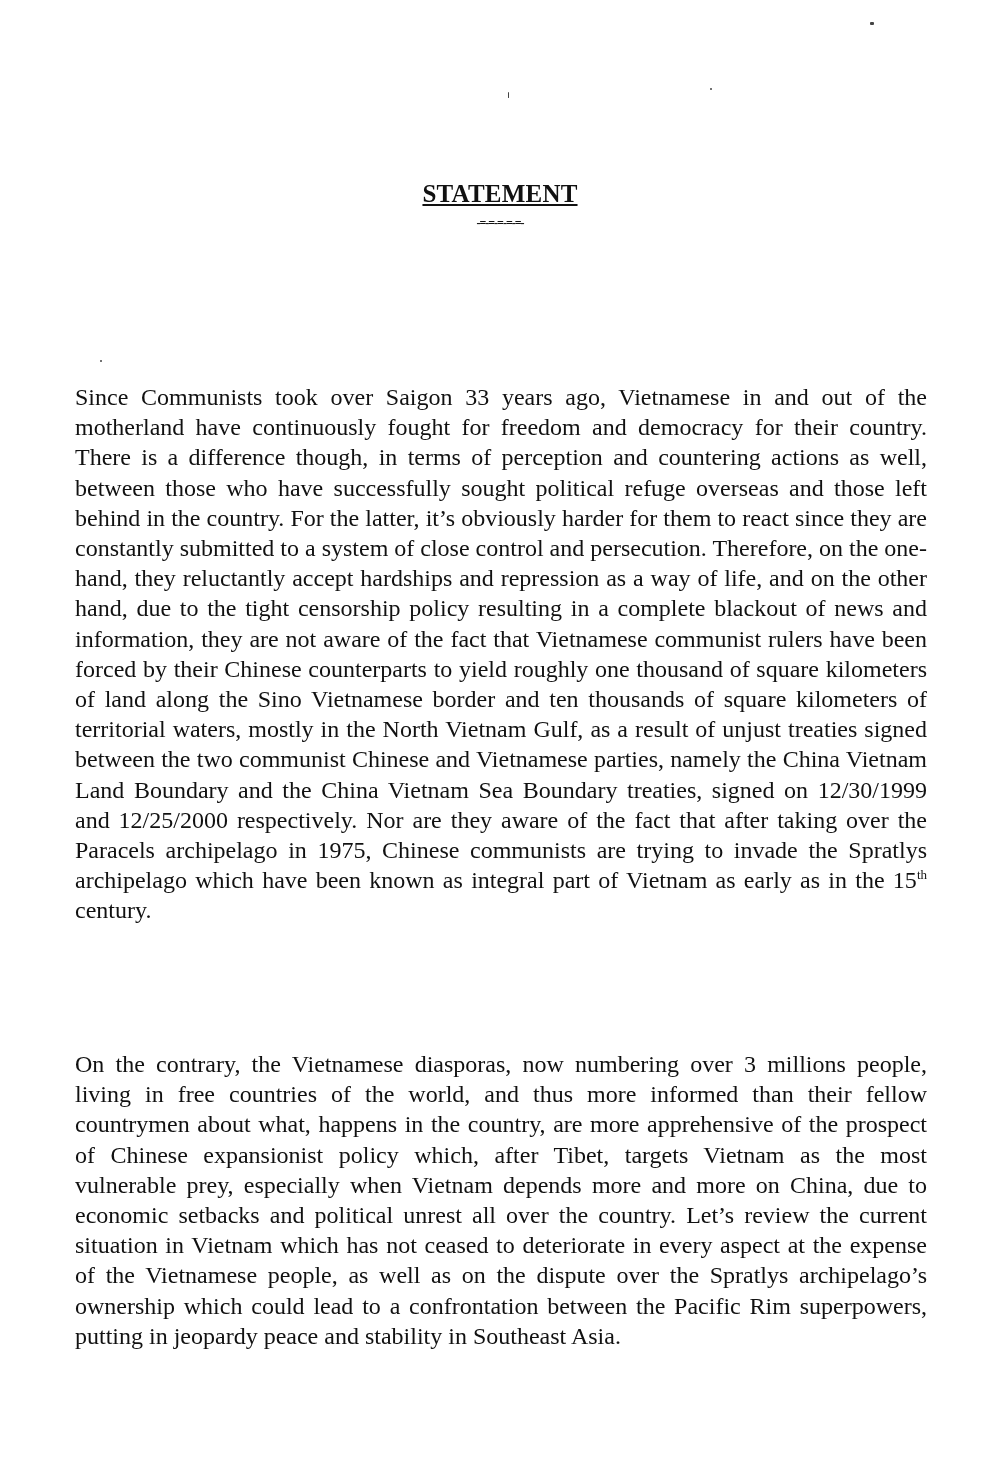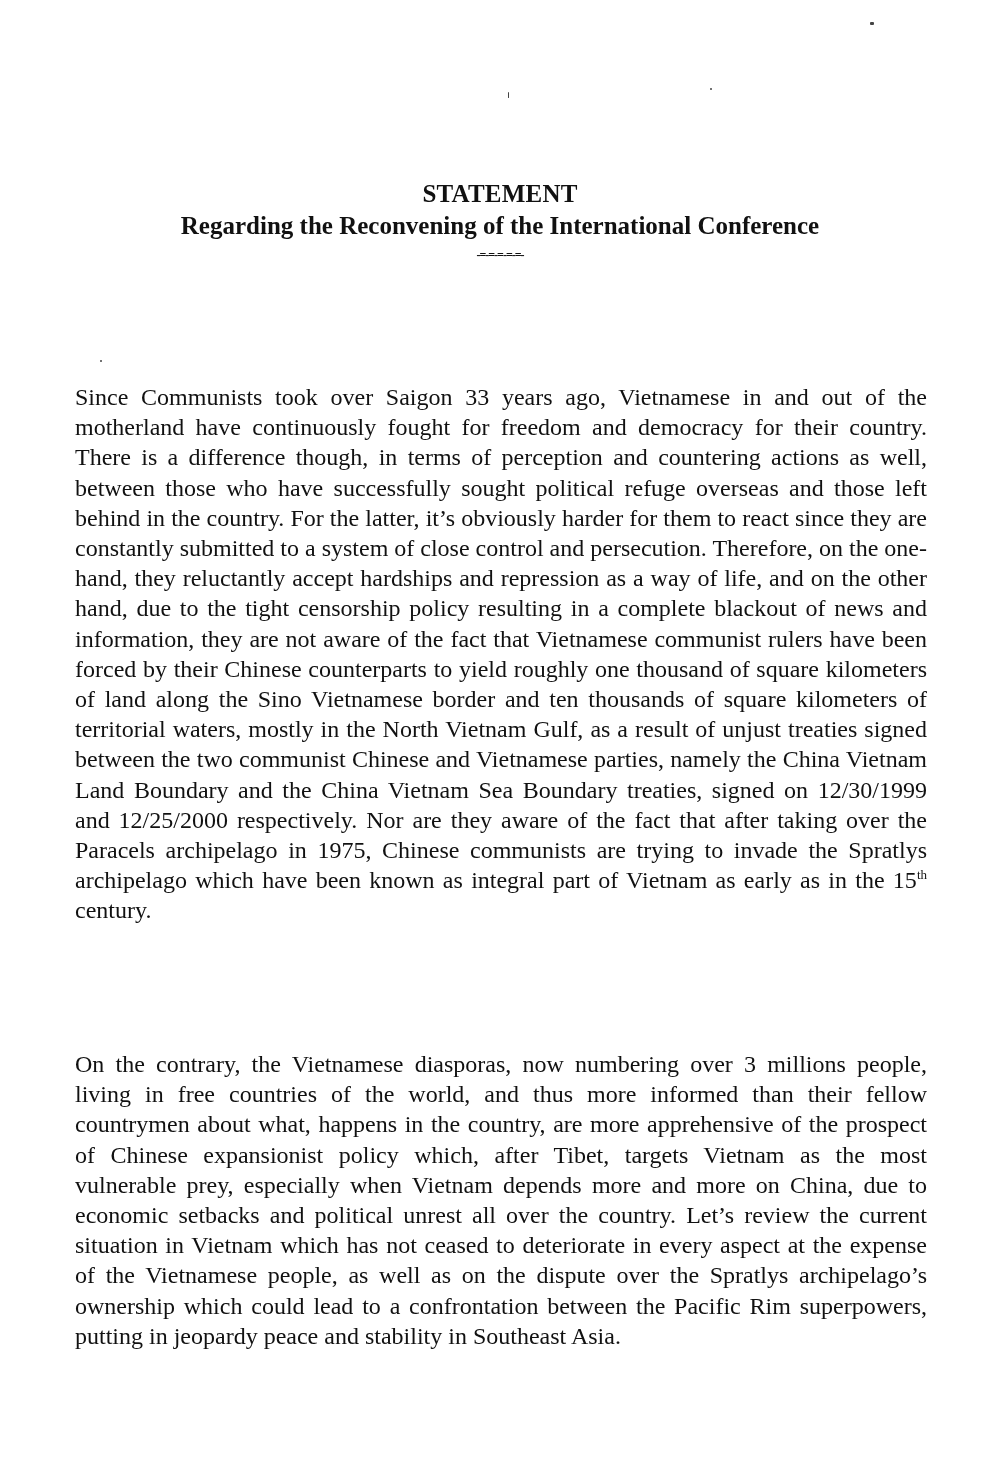--- a/index.html
+++ b/index.html
@@ -2,21 +2,21 @@
 <html><head>
 <meta charset="utf-8">
 <style>
   html, body { margin: 0; padding: 0; }
   body {
     width: 1000px; height: 1481px; background: #ffffff; position: relative; overflow: hidden;
     font-family: "Liberation Serif", "DejaVu Serif", serif; color: #111;
   }
   .page { position: absolute; left: 0; top: 0; width: 1000px; height: 1481px; }
   .header { position: absolute; top: 178px; left: 0; width: 1000px; text-align: center; font-weight: bold; }
-  .header .title { font-size: 25px; line-height: 32px; letter-spacing: 0.2px; }
+  .header .title { font-size: 25px; line-height: 32px; letter-spacing: 0.2px; text-decoration: underline; }
   .header .subtitle { font-size: 25px; line-height: 32px; }
   .header .subtitle2 { font-size: 25px; line-height: 30px; }
   .divider { font-size: 12px; line-height: 14px; margin-top: 6px; letter-spacing: -1px; font-weight: bold; }
   .body-text {
     position: absolute; left: 75px; width: 852px; font-size: 24px; line-height: 30.2px; text-align: justify;
   }
   .p1 { top: 382px; }
   .p2 { top: 1049px; }
   .body-text p { margin: 0; text-align-last: left; }
   sup { font-size: 13px; line-height: 0; }
@@ -27,21 +27,20 @@
 
 <div class="page">
 
   <div class="speck" style="left:508px;top:92px;width:1px;height:6px;"></div>
   <div class="speck" style="left:710px;top:88px;"></div>
   <div class="speck" style="left:870px;top:22px;width:4px;height:3px;"></div>
   <div class="speck" style="left:100px;top:360px;"></div>
 
   <div class="header">
     <div class="title">STATEMENT</div>
-    <div class="subtitle">Regarding the Reconvening of the International Conference</div>
     <div class="divider">-=-=-=-=-=-</div>
   </div>
 
   <div class="body-text p1">
     <p><span>Since Communists took over Saigon 33 years ago, Vietnamese in and out of the motherland have continuously fought for freedom and democracy for their country. There is a difference though, in terms of perception and countering actions as well, between those who have successfully sought political refuge overseas and those left behind in the country. For the latter, it’s obviously harder for them to react since they are constantly submitted to a system of close control and persecution. Therefore, on the one-hand, they reluctantly accept hardships and repression as a way of life, and on the other hand, due to the tight censorship policy resulting in a complete blackout of news and information, they are not aware of the fact that Vietnamese communist rulers have been forced by their Chinese counterparts to yield roughly one thousand of square kilometers of land along the Sino Vietnamese border and ten thousands of square kilometers of territorial waters, mostly in the North Vietnam Gulf, as a result of unjust treaties signed between the two communist Chinese and Vietnamese parties, namely the China Vietnam Land Boundary and the China Vietnam Sea Boundary treaties, signed on 12/30/1999 and 12/25/2000 respectively. Nor are they aware of the fact that after taking over the Paracels archipelago in 1975, Chinese communists are trying to invade the Spratlys archipelago which have been known as integral part of Vietnam as early as in the 15</span><sup>th</sup><span> century.</span></p>
   </div>
 
   <div class="body-text p2">
     <p>On the contrary, the Vietnamese diasporas, now numbering over 3 millions people, living in free countries of the world, and thus more informed than their fellow countrymen about what, happens in the country, are more apprehensive of the prospect of Chinese expansionist policy which, after Tibet, targets Vietnam as the most vulnerable prey, especially when Vietnam depends more and more on China, due to economic setbacks and political unrest all over the country. Let’s review the current situation in Vietnam which has not ceased to deteriorate in every aspect at the expense of the Vietnamese people, as well as on the dispute over the Spratlys archipelago’s ownership which could lead to a confrontation between the Pacific Rim superpowers, putting in jeopardy peace and stability in Southeast Asia.</p>
   </div>

